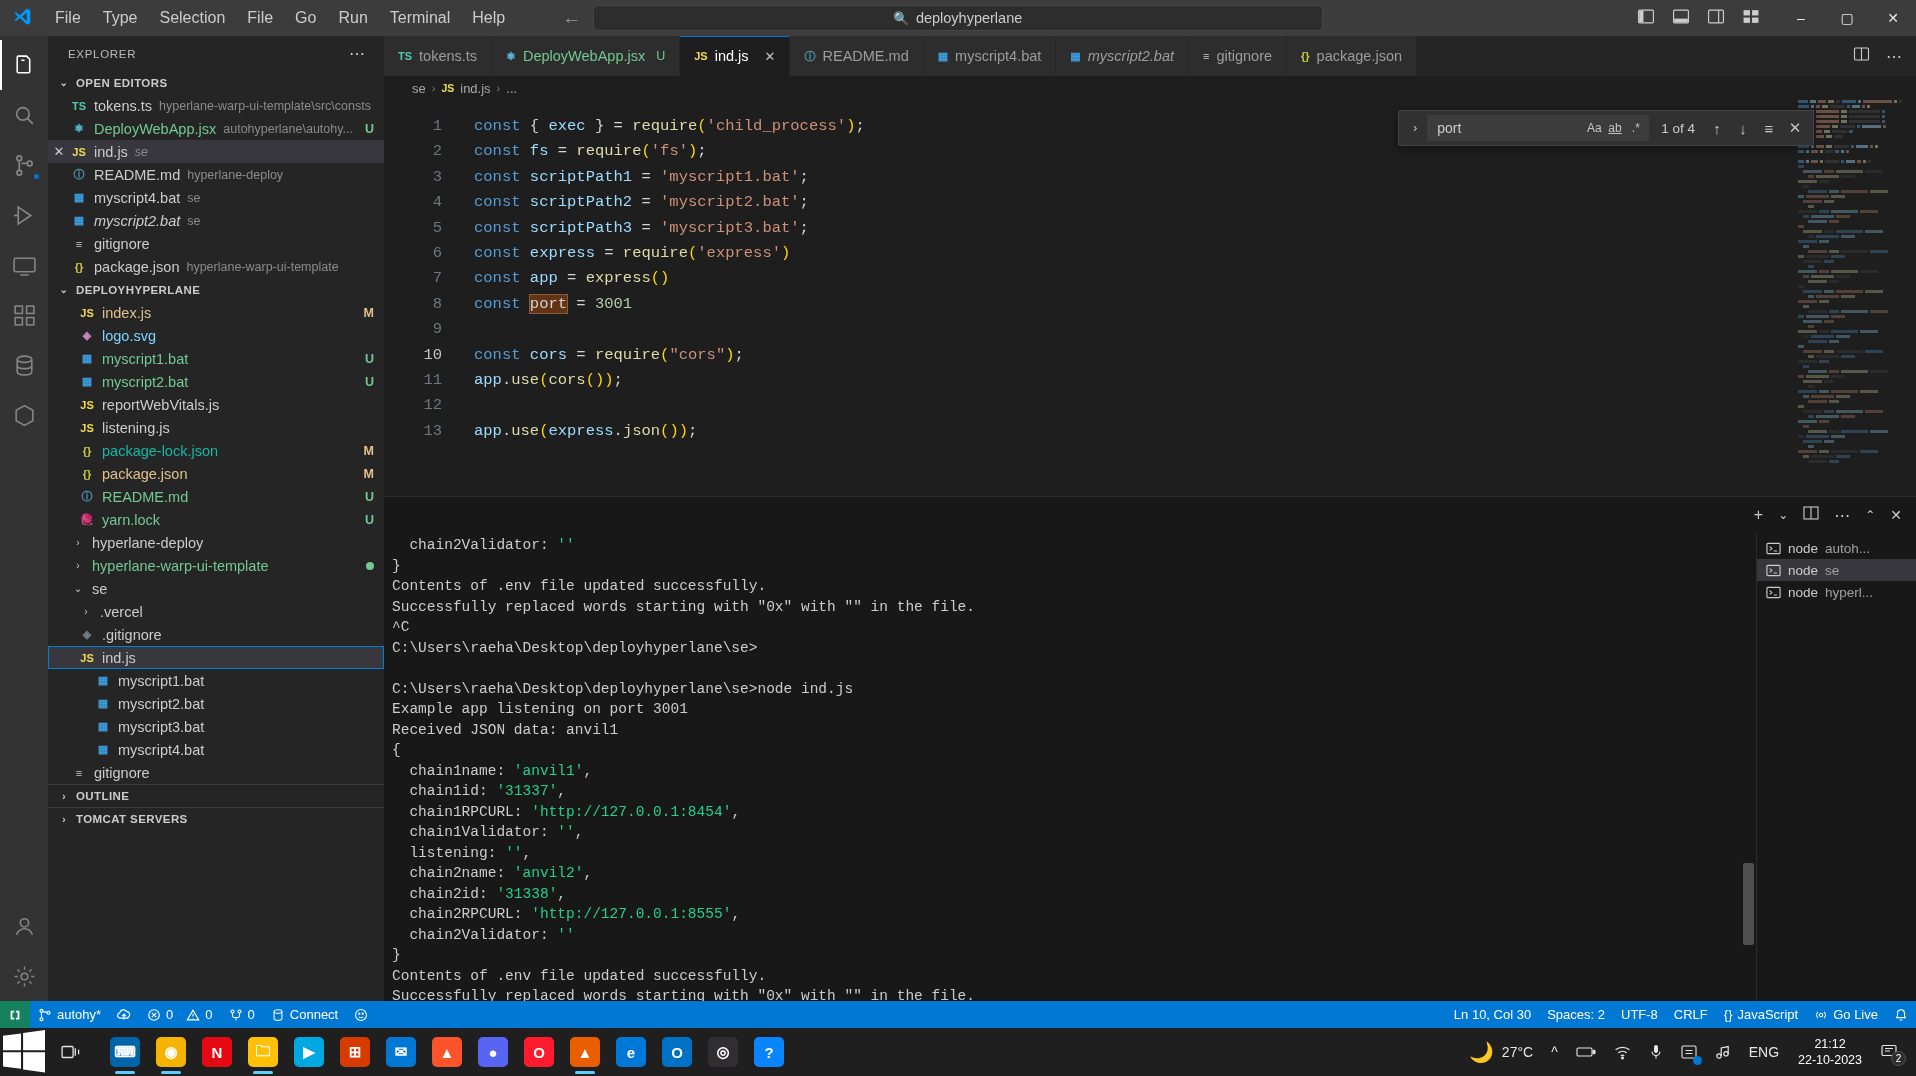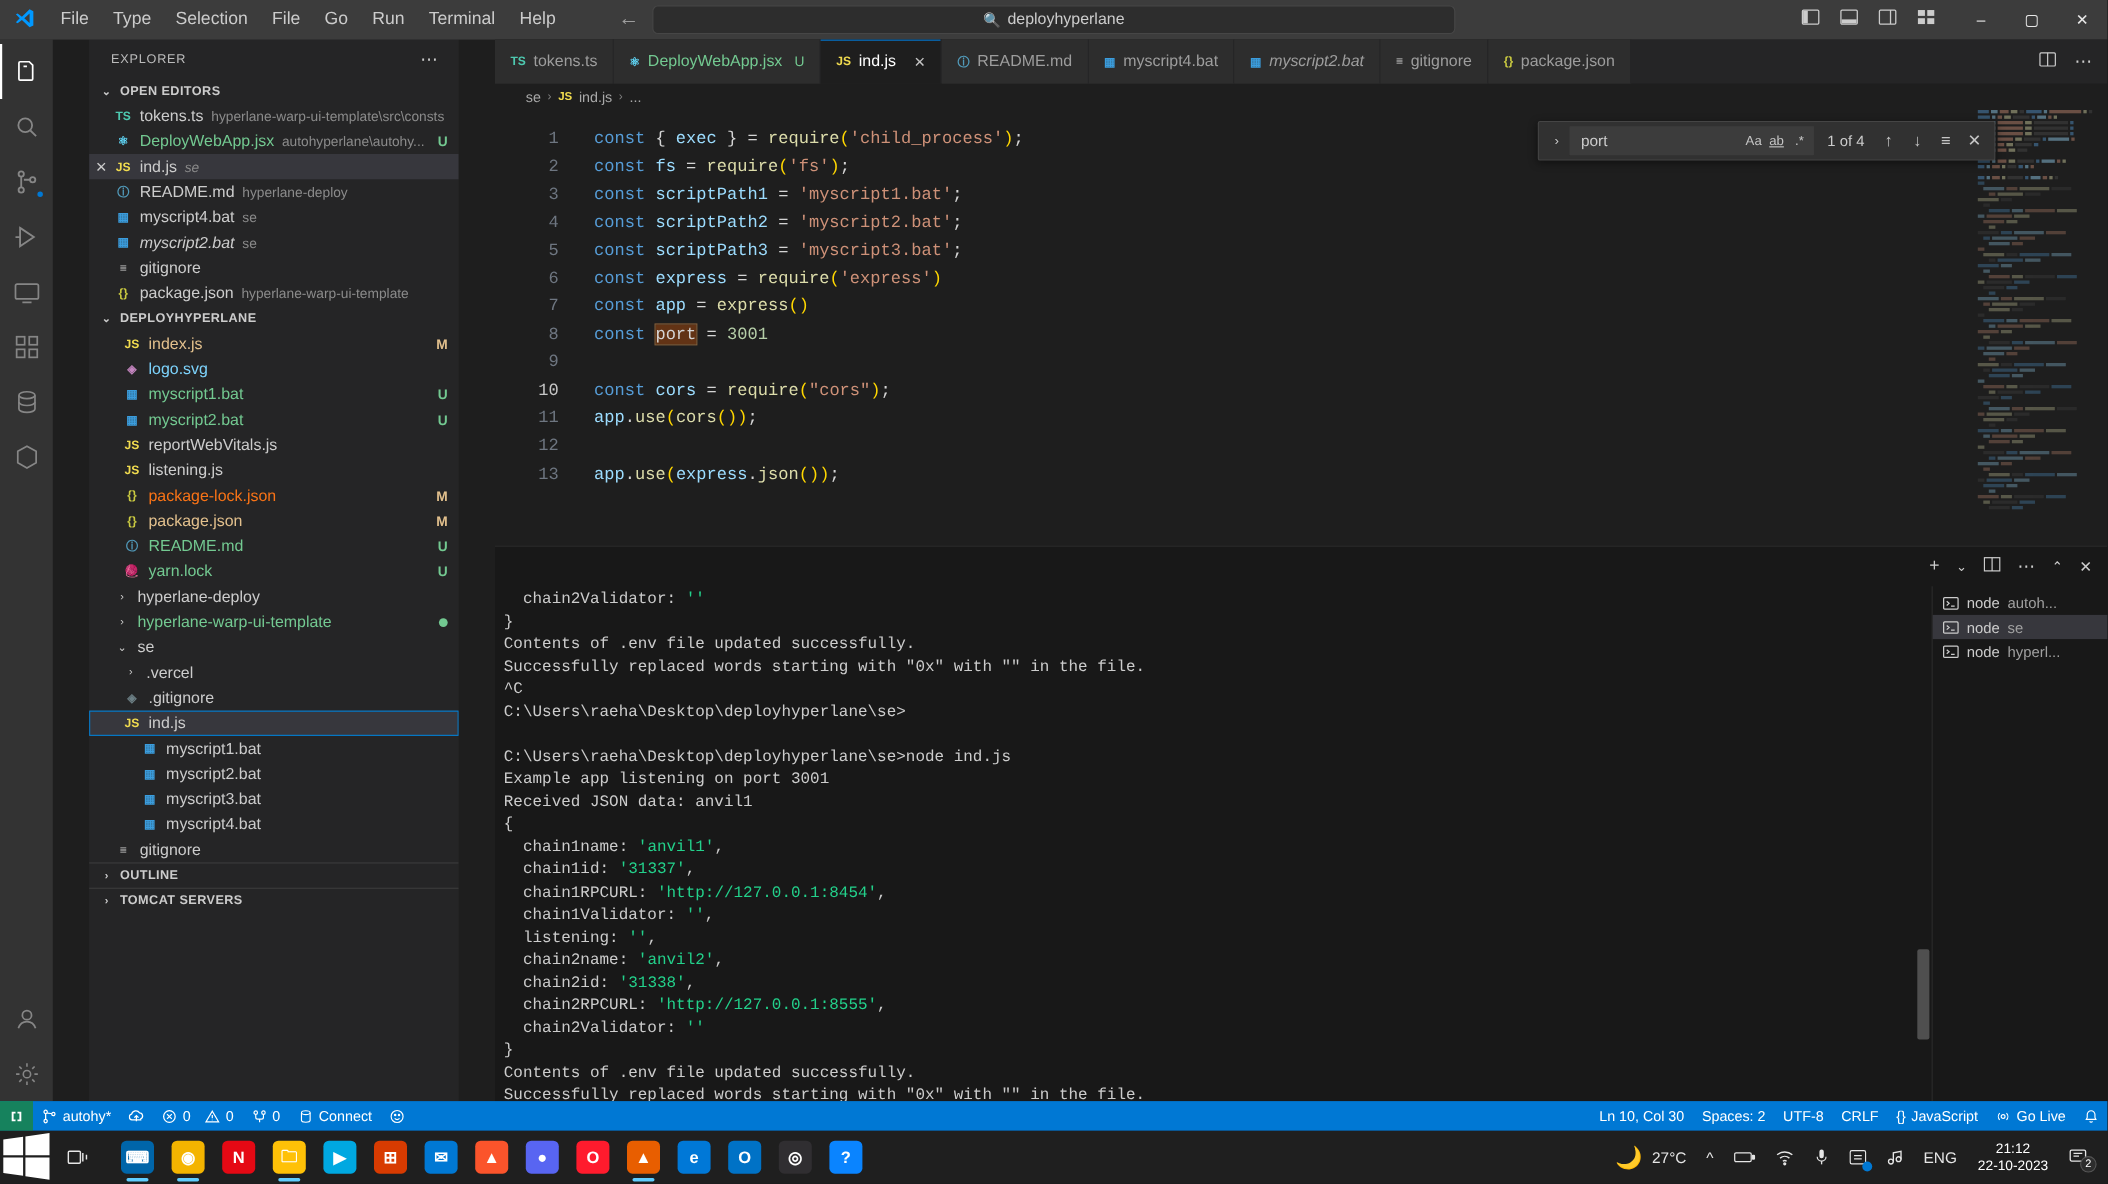--- a/index.html
+++ b/index.html
@@ -33,21 +33,21 @@
     font-size: 14.5px; color: #cccccc; gap: 6px;
   }
   .cmd-center .mag { font-size: 13px; color: #b0b0b0; }
   .title-right { margin-left: auto; display: flex; align-items: center; height: 100%; }
   .layout-icons { display: flex; gap: 17px; align-items: center; padding-right: 18px; }
   .layout-icons svg { width: 18px; height: 17px; }
   .winbtn { width: 46px; height: 36px; display: flex; align-items: center; justify-content: center;
     color: #e8e8e8; font-size: 14px; }
 
   
-  .mainrow { flex: 1 1 auto; display: flex; min-height: 0; gap: 33px; }
+  .mainrow { flex: 1 1 auto; display: flex; min-height: 0; }
 
   
   .activitybar {
     width: 48px; background: #333333; display: flex; flex-direction: column;
     align-items: center; flex: 0 0 48px; padding-top: 4px;
   }
   .ab-icon { width: 48px; height: 50px; display: flex; align-items: center; justify-content: center;
     color: #868686; position: relative; }
   .ab-icon.active { color: #ffffff; }
   .ab-icon.active::before { content:''; position:absolute; left:0; top:0; bottom:0; width:2px; background:#fff; }
@@ -430,21 +430,21 @@
             <div class="row indent2">
               <span class="fi" style="color: rgb(240, 219, 79);">JS</span>
               <span class="fname" style="color: rgb(204, 204, 204);">reportWebVitals.js</span>
             </div>
             <div class="row indent2">
               <span class="fi" style="color: rgb(240, 219, 79);">JS</span>
               <span class="fname" style="color: rgb(204, 204, 204);">listening.js</span>
             </div>
             <div class="row indent2">
               <span class="fi" style="color: rgb(203, 203, 65);">{}</span>
-              <span class="fname" style="color: #f97316;">package-lock.json</span>
+              <span class="fname" style="color: #14b8a6;">package-lock.json</span>
               <span class="fstate" style="color: rgb(226, 192, 141);">M</span>
             </div>
             <div class="row indent2">
               <span class="fi" style="color: rgb(203, 203, 65);">{}</span>
               <span class="fname" style="color: rgb(226, 192, 141);">package.json</span>
               <span class="fstate" style="color: rgb(226, 192, 141);">M</span>
             </div>
             <div class="row indent2">
               <span class="fi" style="color: rgb(81, 154, 186);">ⓘ</span>
               <span class="fname" style="color: rgb(115, 201, 145);">README.md</span>

